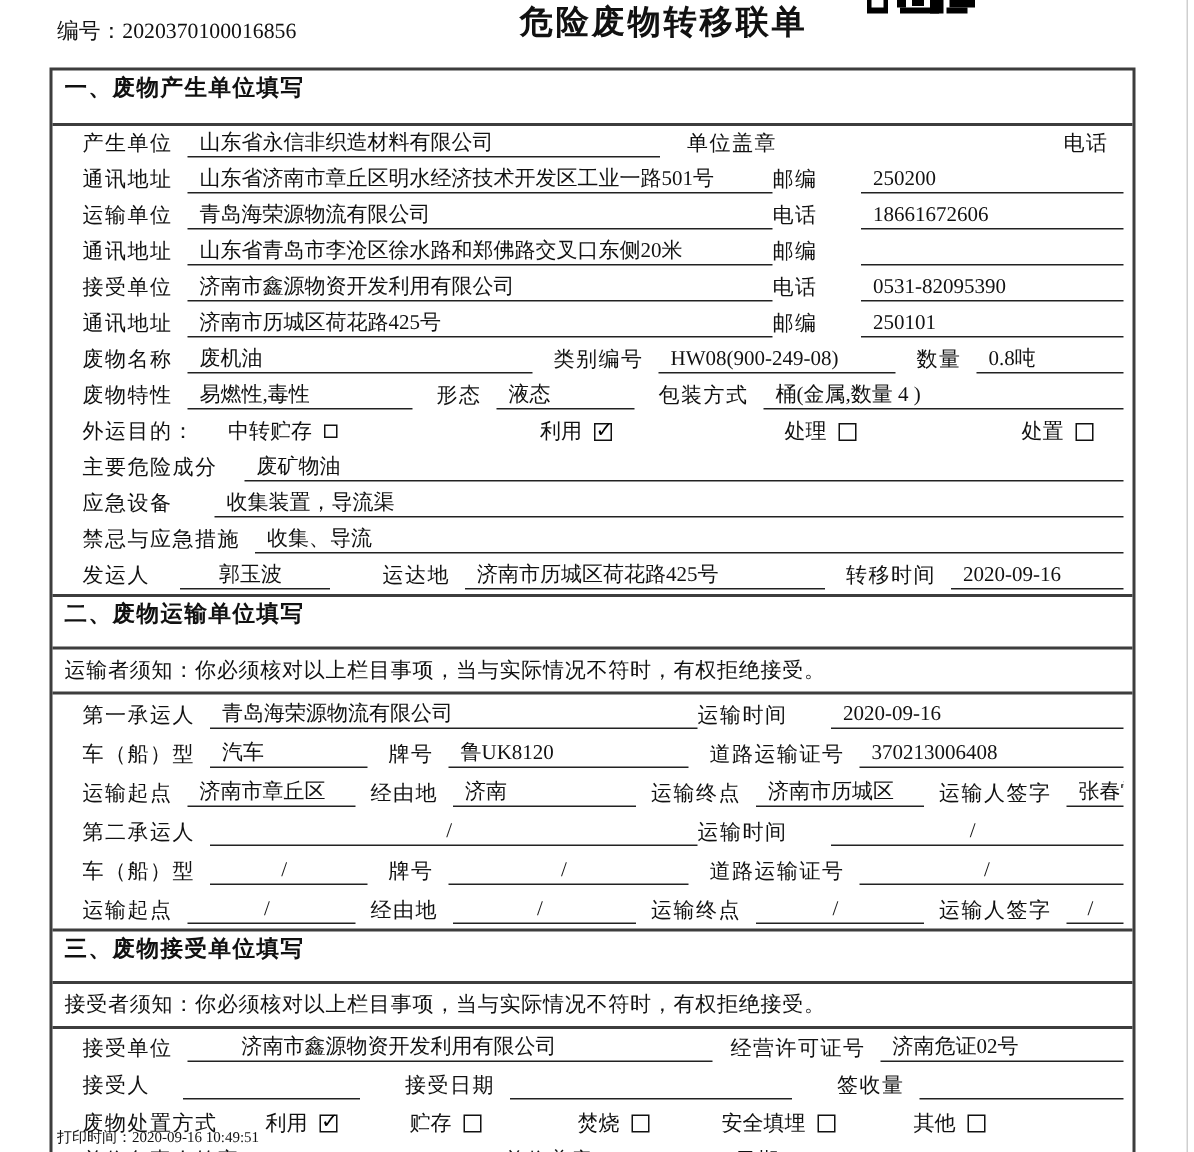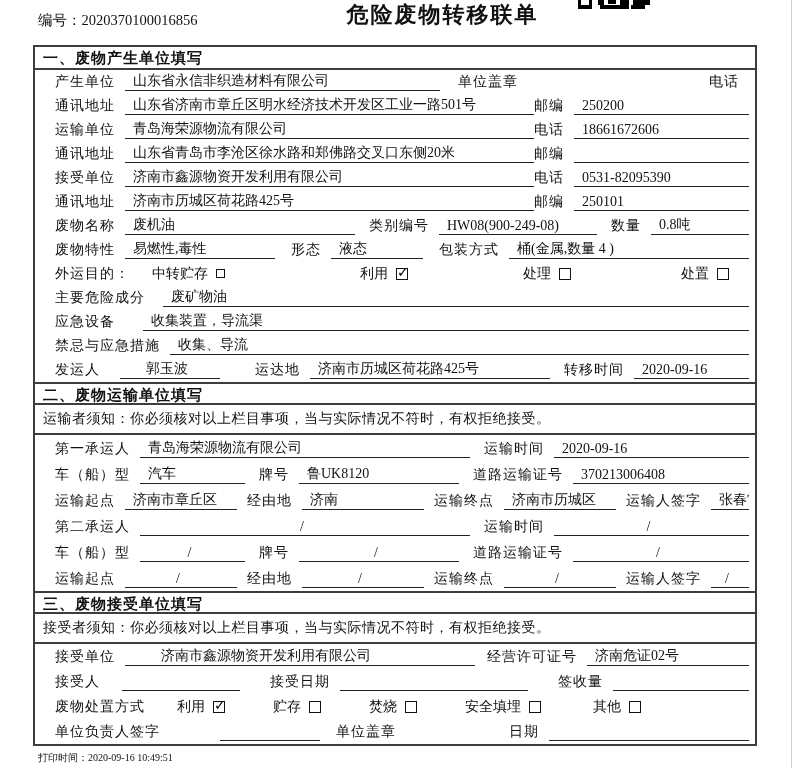--- a/index.html
+++ b/index.html
@@ -9,33 +9,33 @@
 
   .serial { position:absolute; top:11px; left:38px; font-size:14.5px; white-space:nowrap; }
   .title  { position:absolute; top:0px; left:0; right:0; text-align:center; padding-left:89px;
             font-size:22px; font-weight:bold; letter-spacing:2px; }
   .qr { position:absolute; top:0; left:578px; width:72px; height:9px; }
   .qr i { position:absolute; background:#000; display:block; }
   .scan-edge { position:absolute; top:0; left:791px; width:1px; height:768px; background:#cfcfcf; }
 
   .form { position:absolute; top:45px; left:33px; width:724px; border:2px solid #3d3d3d; background:#fff; }
 
-  .sec-h { height:23px; font-weight:bold; font-size:15px; padding:2px 6px 0 8px;
+  .sec-h { height:37px; font-weight:bold; font-size:15px; padding:2px 6px 0 8px;
            border-bottom:2px solid #3d3d3d; letter-spacing:1px; }
   .bt { border-top:2px solid #3d3d3d; }
   .notice { height:30px; display:flex; align-items:center; padding:0 8px; font-size:14px;
             border-bottom:2px solid #3d3d3d; letter-spacing:.5px; }
 
   .row { display:flex; align-items:flex-end; height:24px; padding:0 6px 3px 20px; font-size:14px; }
   .r26 { height:26px; } .r25 { height:25px; }
   .lbl { white-space:nowrap; margin-right:10px; letter-spacing:1px; }
   .val { border-bottom:1px solid #222; padding:0 6px 0 8px; white-space:nowrap; overflow:hidden;
          min-height:17px; }
   .fx  { flex:1; }
-  .rg  { margin-left:auto; display:flex; align-items:flex-end; }
+  .rg  { margin-left:auto; display:flex; align-items:flex-end;gap:19px; }
   .sl  { text-align:center; padding-left:0; }
 
   .opt { display:flex; align-items:center; white-space:nowrap; }
   .cb  { width:12px; height:12px; border:1px solid #111; display:inline-block; position:relative;
          margin-left:8px; background:#fff; }
   .cb.sm { width:9px; height:9px; margin-bottom:1px; }
   .cb.checked::after { content:"✓"; position:absolute; top:-5px; left:0px; font-size:14px; color:#000; }
   .ckrow { align-items:center; padding-bottom:0; }
 
   .print-line { position:absolute; top:751px; left:38px; font-size:10px; white-space:nowrap; }
@@ -262,21 +262,21 @@
     <div class="row r25 ckrow">
       <span class="lbl">废物处置方式</span>
       <span class="opt" style="margin-left:22px;">
           <span>利用</span>
           <span class="cb checked"></span>
         </span>
       <span class="opt" style="margin-left:48px;">
           <span>贮存</span>
           <span class="cb"></span>
         </span>
-      <span class="opt" style="margin-left:48px;">
+      <span class="opt" style="margin-left:64px;">
           <span>焚烧</span>
           <span class="cb"></span>
         </span>
       <span class="opt" style="margin-left:48px;">
           <span>安全填埋</span>
           <span class="cb"></span>
         </span>
       <span class="opt" style="margin-left:52px;">
           <span>其他</span>
           <span class="cb"></span>

